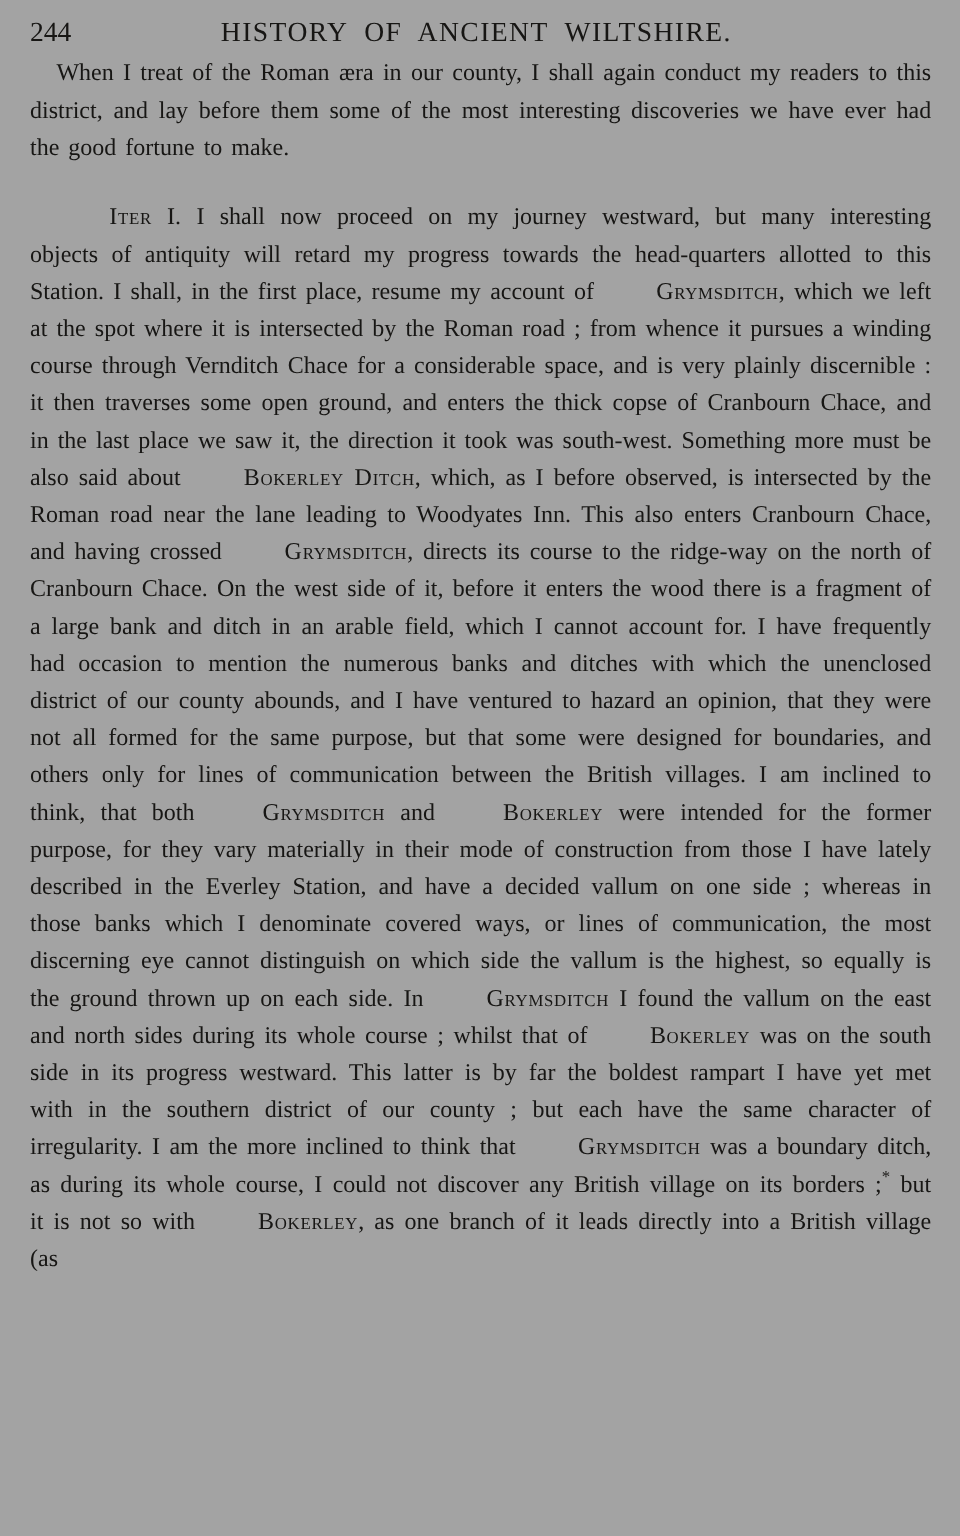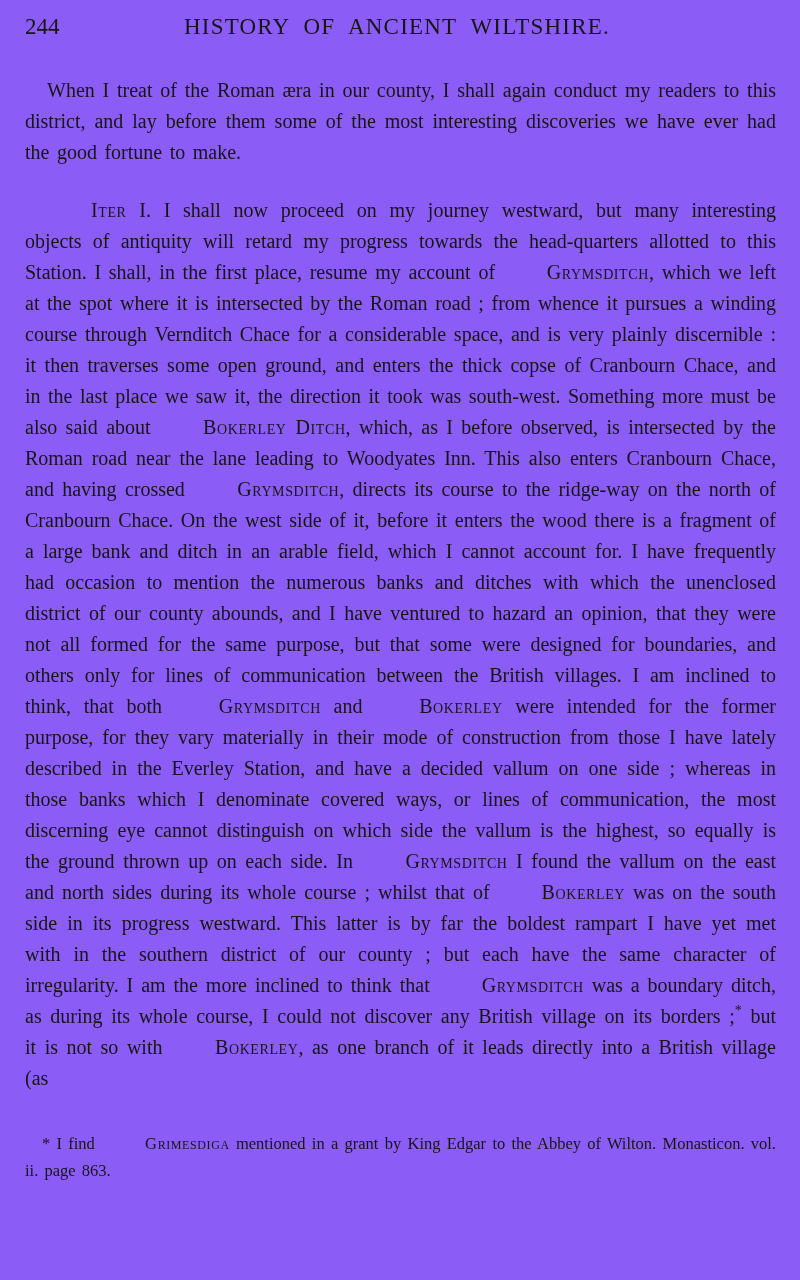--- a/index.html
+++ b/index.html
@@ -12,21 +12,21 @@
     height: 1280px;
     overflow: hidden;
     font-family: "Liberation Serif", "DejaVu Serif", serif;
     color: #171614;
   }
   .page {
     box-sizing: border-box;
     width: 800px;
     height: 1280px;
     padding: 14px 24px 0 25px;
-    background: #8b5cf6;
+    background: #a3a3a3;
   }
   .page-header {
     display: flex;
     align-items: baseline;
     height: 32px;
   }
   .page-number {
     font-size: 23px;
     width: 124px;
     flex: 0 0 auto;
@@ -39,21 +39,21 @@
     margin-left: 35px;
   }
   .body-para {
     margin: 0;
     font-size: 20px;
     line-height: 31px;
     text-align: justify;
     word-spacing: 2.5px;
   }
   .indent { text-indent: 22px; }
-  .para-first { margin-top: 29px; }
+  .para-first { }
   .para-gap { margin-top: 27px; }
   .run-smallcaps { font-variant: small-caps; letter-spacing: 0.6px; margin-left: 44px; }
   .run-italic { }
   .run-sup { vertical-align: super; font-size: 0.7em; line-height: 0; }
   .footnote {
     margin-top: 36px;
     font-size: 16.5px;
     line-height: 27px;
     text-align: justify;
     text-indent: 17px;
@@ -67,15 +67,14 @@
 
   <div class="page-header">
     <span class="page-number">244</span>
     <span class="running-title">HISTORY OF ANCIENT WILTSHIRE.</span>
   </div>
 
   <p class="body-para indent para-first"><span class="run-normal">When I treat of the Roman æra in our county, I shall again conduct my readers to this district, and lay before them some of the most interesting discoveries we have ever had the good fortune to make.</span></p>
 
   <p class="body-para indent para-gap"><span class="run-smallcaps">Iter</span><span class="run-normal"> I. I shall now proceed on my journey westward, but many interesting objects of antiquity will retard my progress towards the head-quarters allotted to this Station. I shall, in the first place, resume my account of </span><span class="run-smallcaps">Grymsditch</span><span class="run-normal">, which we left at the spot where it is intersected by the Roman road ; from whence it pursues a winding course through Vernditch Chace for a considerable space, and is very plainly discernible : it then traverses some open ground, and enters the thick copse of Cranbourn Chace, and in the last place we saw it, the direction it took was south-west. Something more must be also said about </span><span class="run-smallcaps">Bokerley Ditch</span><span class="run-normal">, which, as I before observed, is intersected by the Roman road near the lane leading to Woodyates Inn. This also enters Cranbourn Chace, and having crossed </span><span class="run-smallcaps">Grymsditch</span><span class="run-normal">, directs its course to the ridge-way on the north of Cranbourn Chace. On the west side of it, before it enters the wood there is a fragment of a large bank and ditch in an arable field, which I cannot account for. I have frequently had occasion to mention the numerous banks and ditches with which the unenclosed district of our county abounds, and I have ventured to hazard an opinion, that they were not all formed for the same purpose, but that some were designed for boundaries, and others only for lines of communication between the British villages. I am inclined to think, that both </span><span class="run-smallcaps">Grymsditch</span><span class="run-normal"> and </span><span class="run-smallcaps">Bokerley</span><span class="run-normal"> were intended for the former purpose, for they vary materially in their mode of construction from those I have lately described in the Everley Station, and have a decided </span><span class="run-italic">vallum</span><span class="run-normal"> on one side ; whereas in those banks which I denominate covered ways, or lines of communication, the most discerning eye cannot distinguish on which side the </span><span class="run-italic">vallum</span><span class="run-normal"> is the highest, so equally is the ground thrown up on each side. In </span><span class="run-smallcaps">Grymsditch</span><span class="run-normal"> I found the </span><span class="run-italic">vallum</span><span class="run-normal"> on the east and north sides during its whole course ; whilst that of </span><span class="run-smallcaps">Bokerley</span><span class="run-normal"> was on the south side in its progress westward. This latter is by far the boldest rampart I have yet met with in the southern district of our county ; but each have the same character of irregularity. I am the more inclined to think that </span><span class="run-smallcaps">Grymsditch</span><span class="run-normal"> was a boundary ditch, as during its whole course, I could not discover any British village on its borders ;</span><span class="run-sup">*</span><span class="run-normal"> but it is not so with </span><span class="run-smallcaps">Bokerley</span><span class="run-normal">, as one branch of it leads directly into a British village (as</span></p>
 
-  <div class="footnote"><span class="run-normal">* I find </span><span class="run-smallcaps">Grimesdiga</span><span class="run-normal"> mentioned in a grant by King Edgar to the Abbey of Wilton. </span><span class="run-italic">Monasticon.</span><span class="run-normal"> vol. ii. page 863.</span></div>
 
 </div>
 
 </body></html>

